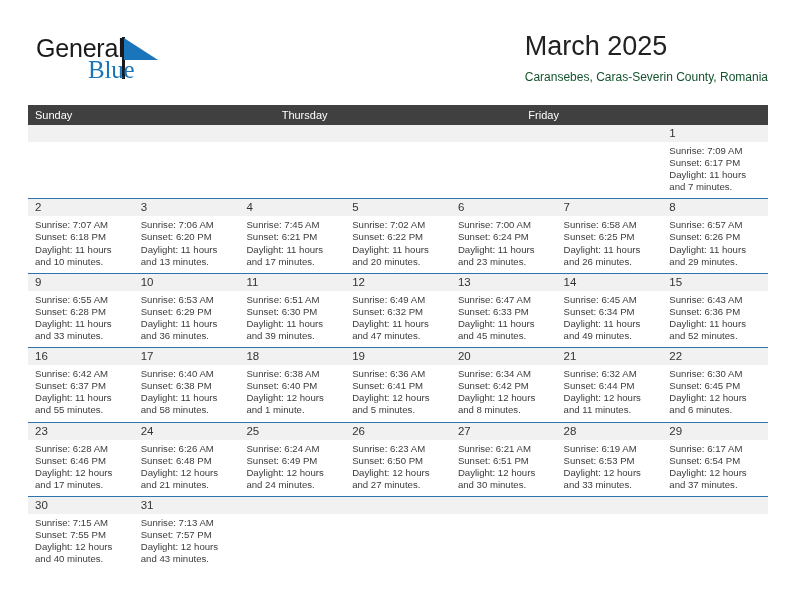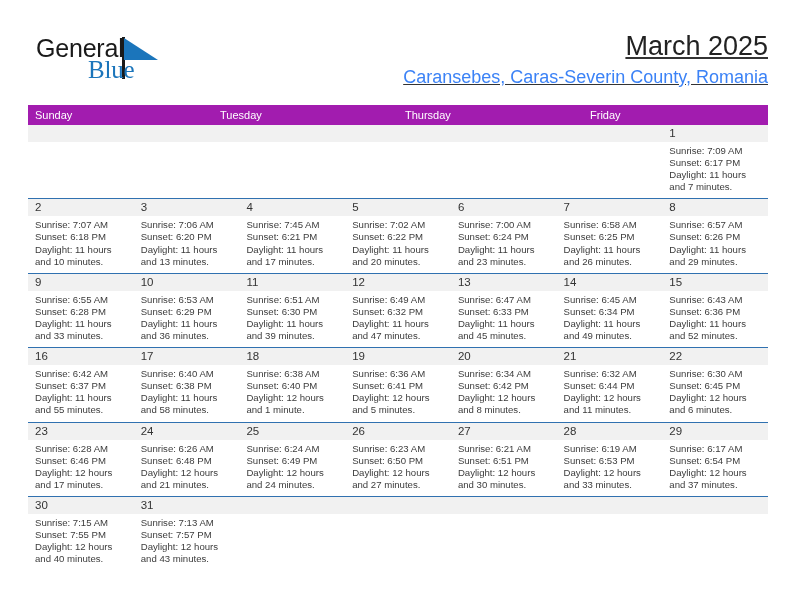--- a/index.html
+++ b/index.html
@@ -69,48 +69,46 @@
     top: 3px;
     width: 3px;
     height: 42px;
     background: #1a1a1a;
   }
 
   .title-block {
     position: absolute;
     right: 0;
     top: 0;
-    text-align: right;
-    text-decoration: underline;
+    text-align: left;
   }
   .month-title {
     font-size: 27px;
     color: #222222;
     line-height: 32px;
     white-space: nowrap;
   }
   .location-subtitle {
-    font-size: 18px;
-    color: #3b82f6;
+    font-size: 12px;
+    color: #14532d;
     line-height: 20px;
     margin-top: 5px;
     white-space: nowrap;
-    margin-left: 48px;
   }
 
   
   .calendar {
     position: absolute;
     left: 28px;
     top: 105px;
     width: 740px;
   }
   .weekday-header {
     display: flex;
-    background: #a21caf;
+    background: #404040;
     height: 20px;
     justify-content: flex-end;
   }
   .weekday-cell {
     flex: 1 1 0;
     color: #ffffff;
     font-size: 11px;
     line-height: 20px;
     padding-left: 7px;
     box-sizing: border-box;
@@ -172,21 +170,20 @@
     <div class="title-block">
       <div class="month-title">March 2025</div>
       <div class="location-subtitle">Caransebes, Caras-Severin County, Romania</div>
     </div>
 
   </div>
 
   <div class="calendar">
     <div class="weekday-header">
       <div class="weekday-cell">Sunday</div>
-      <div class="weekday-cell">Tuesday</div>
       <div class="weekday-cell">Thursday</div>
       <div class="weekday-cell">Friday</div>
     </div>
 
     <div id="weeks-container">
         <div class="week-row">
           <div class="day-cell empty">
             <div class="day-num"></div>
             <div class="day-info">
               <div></div>

